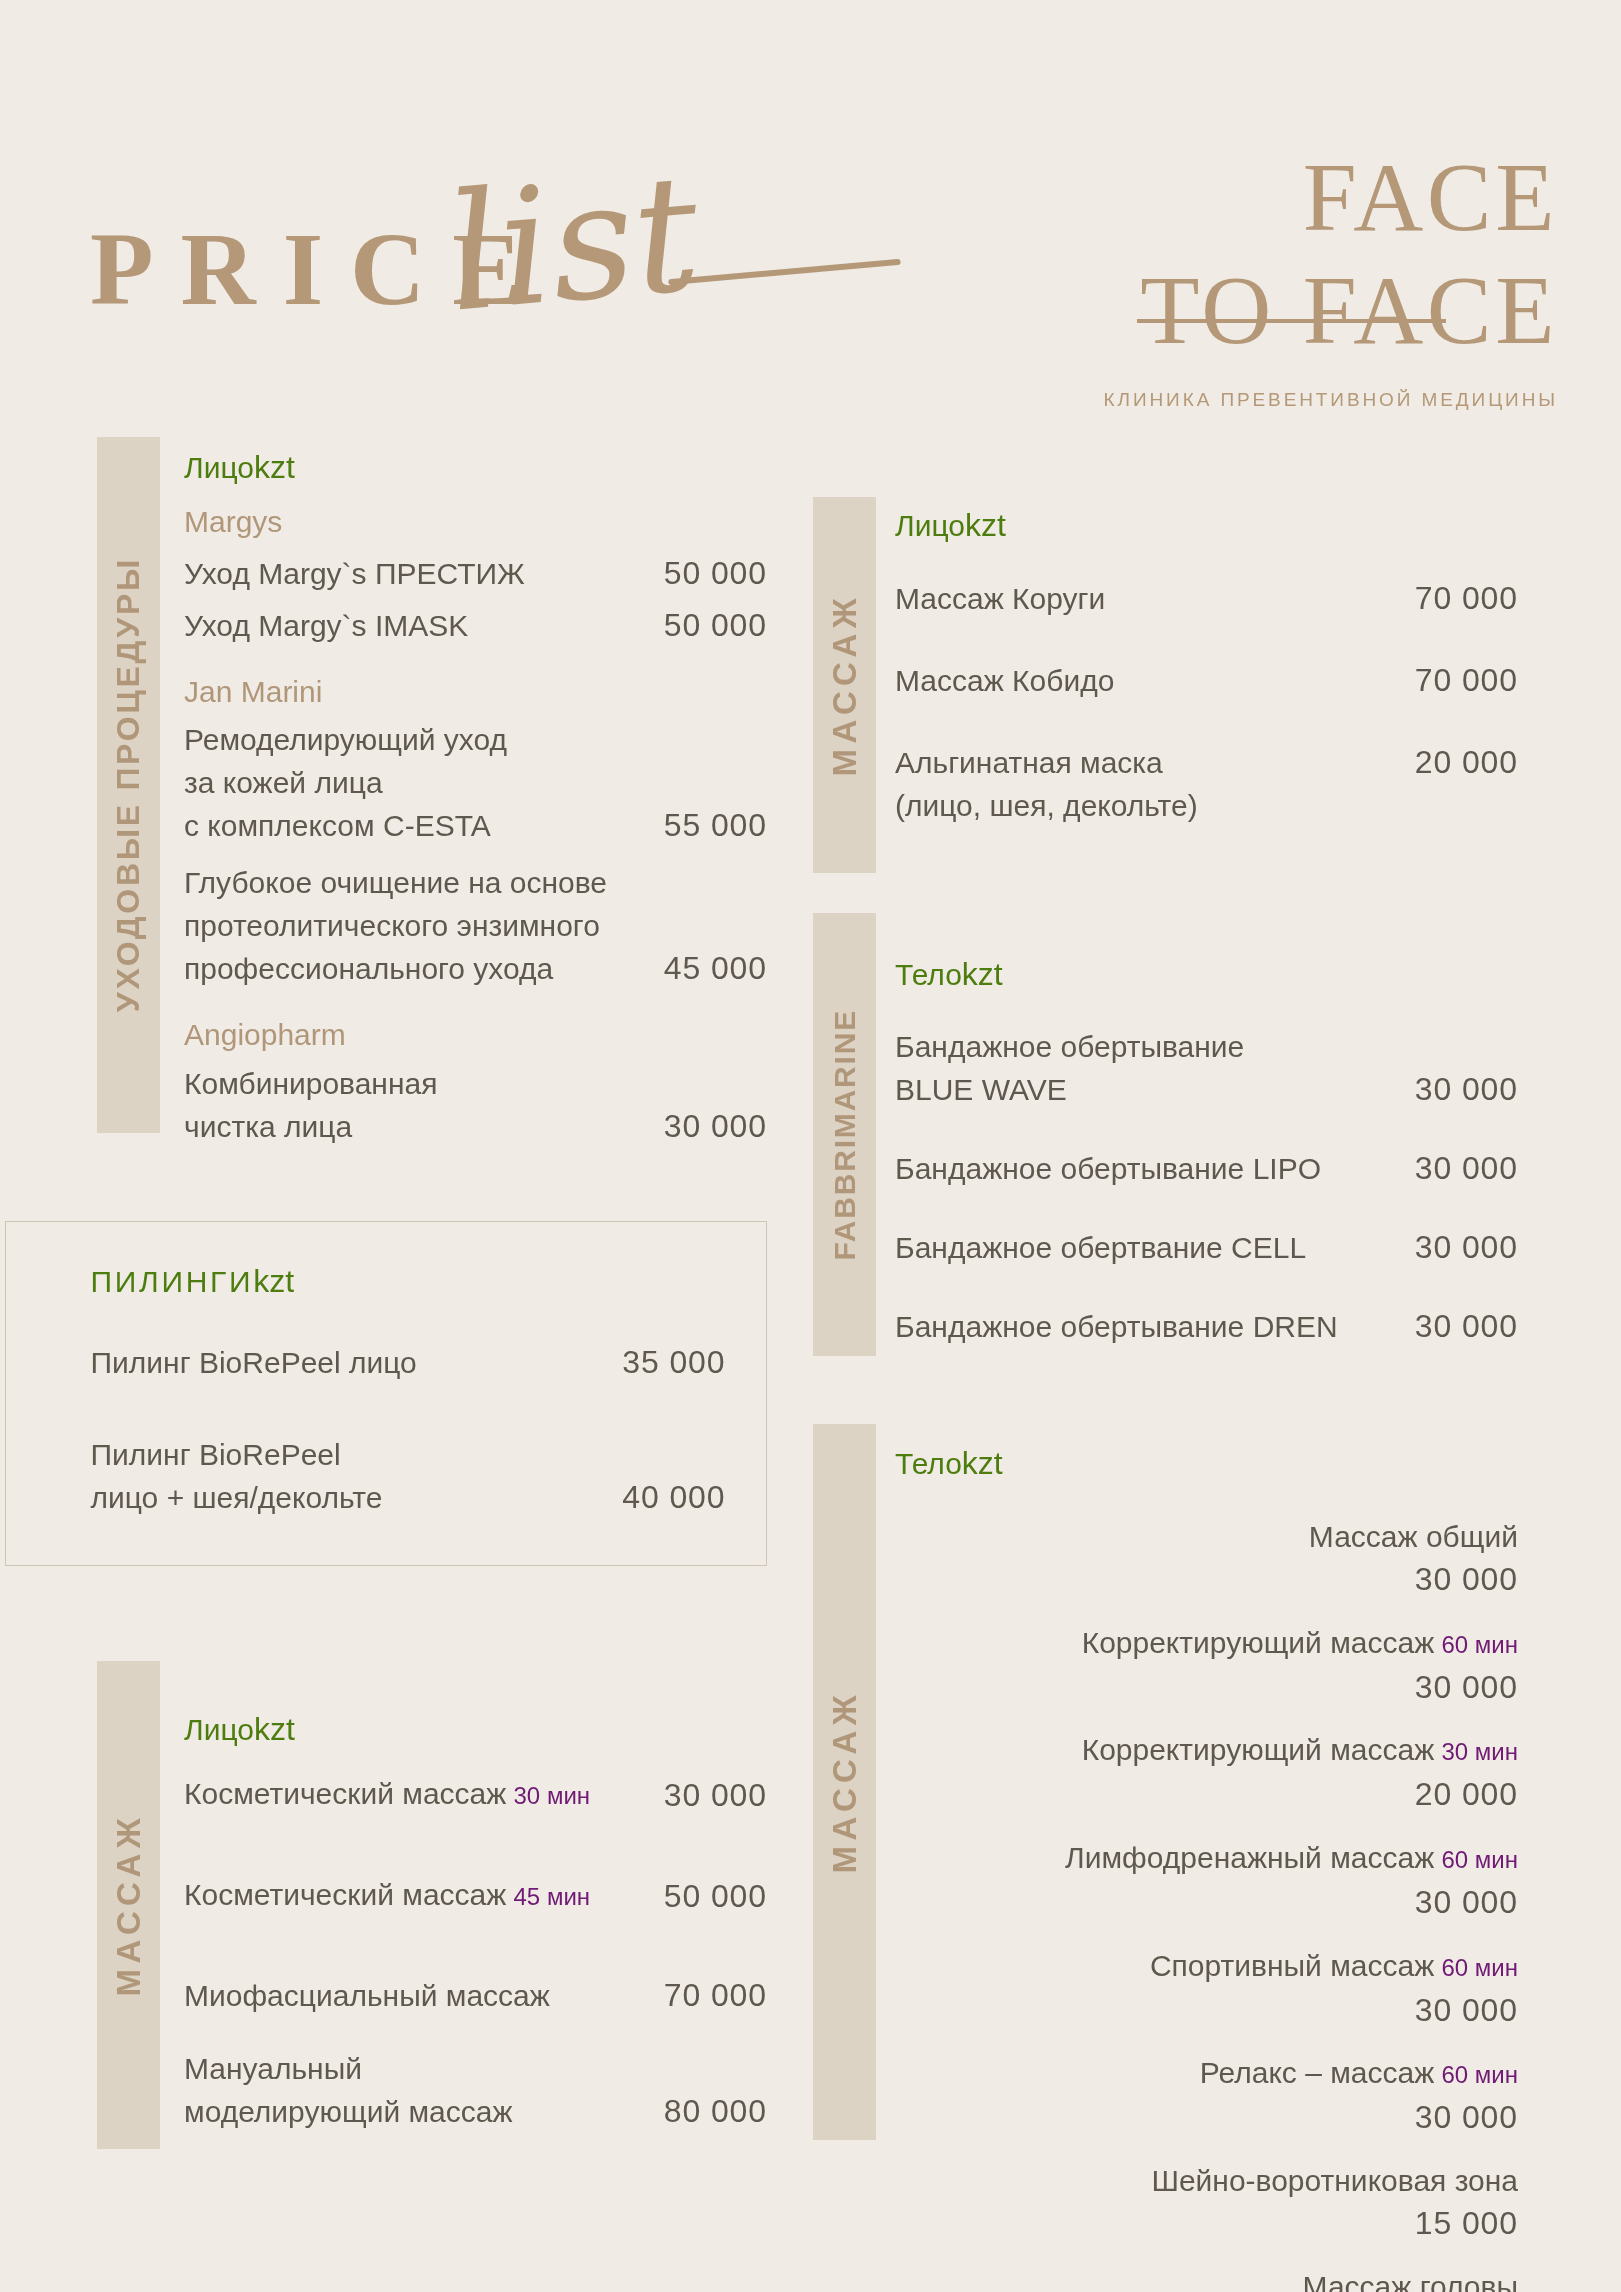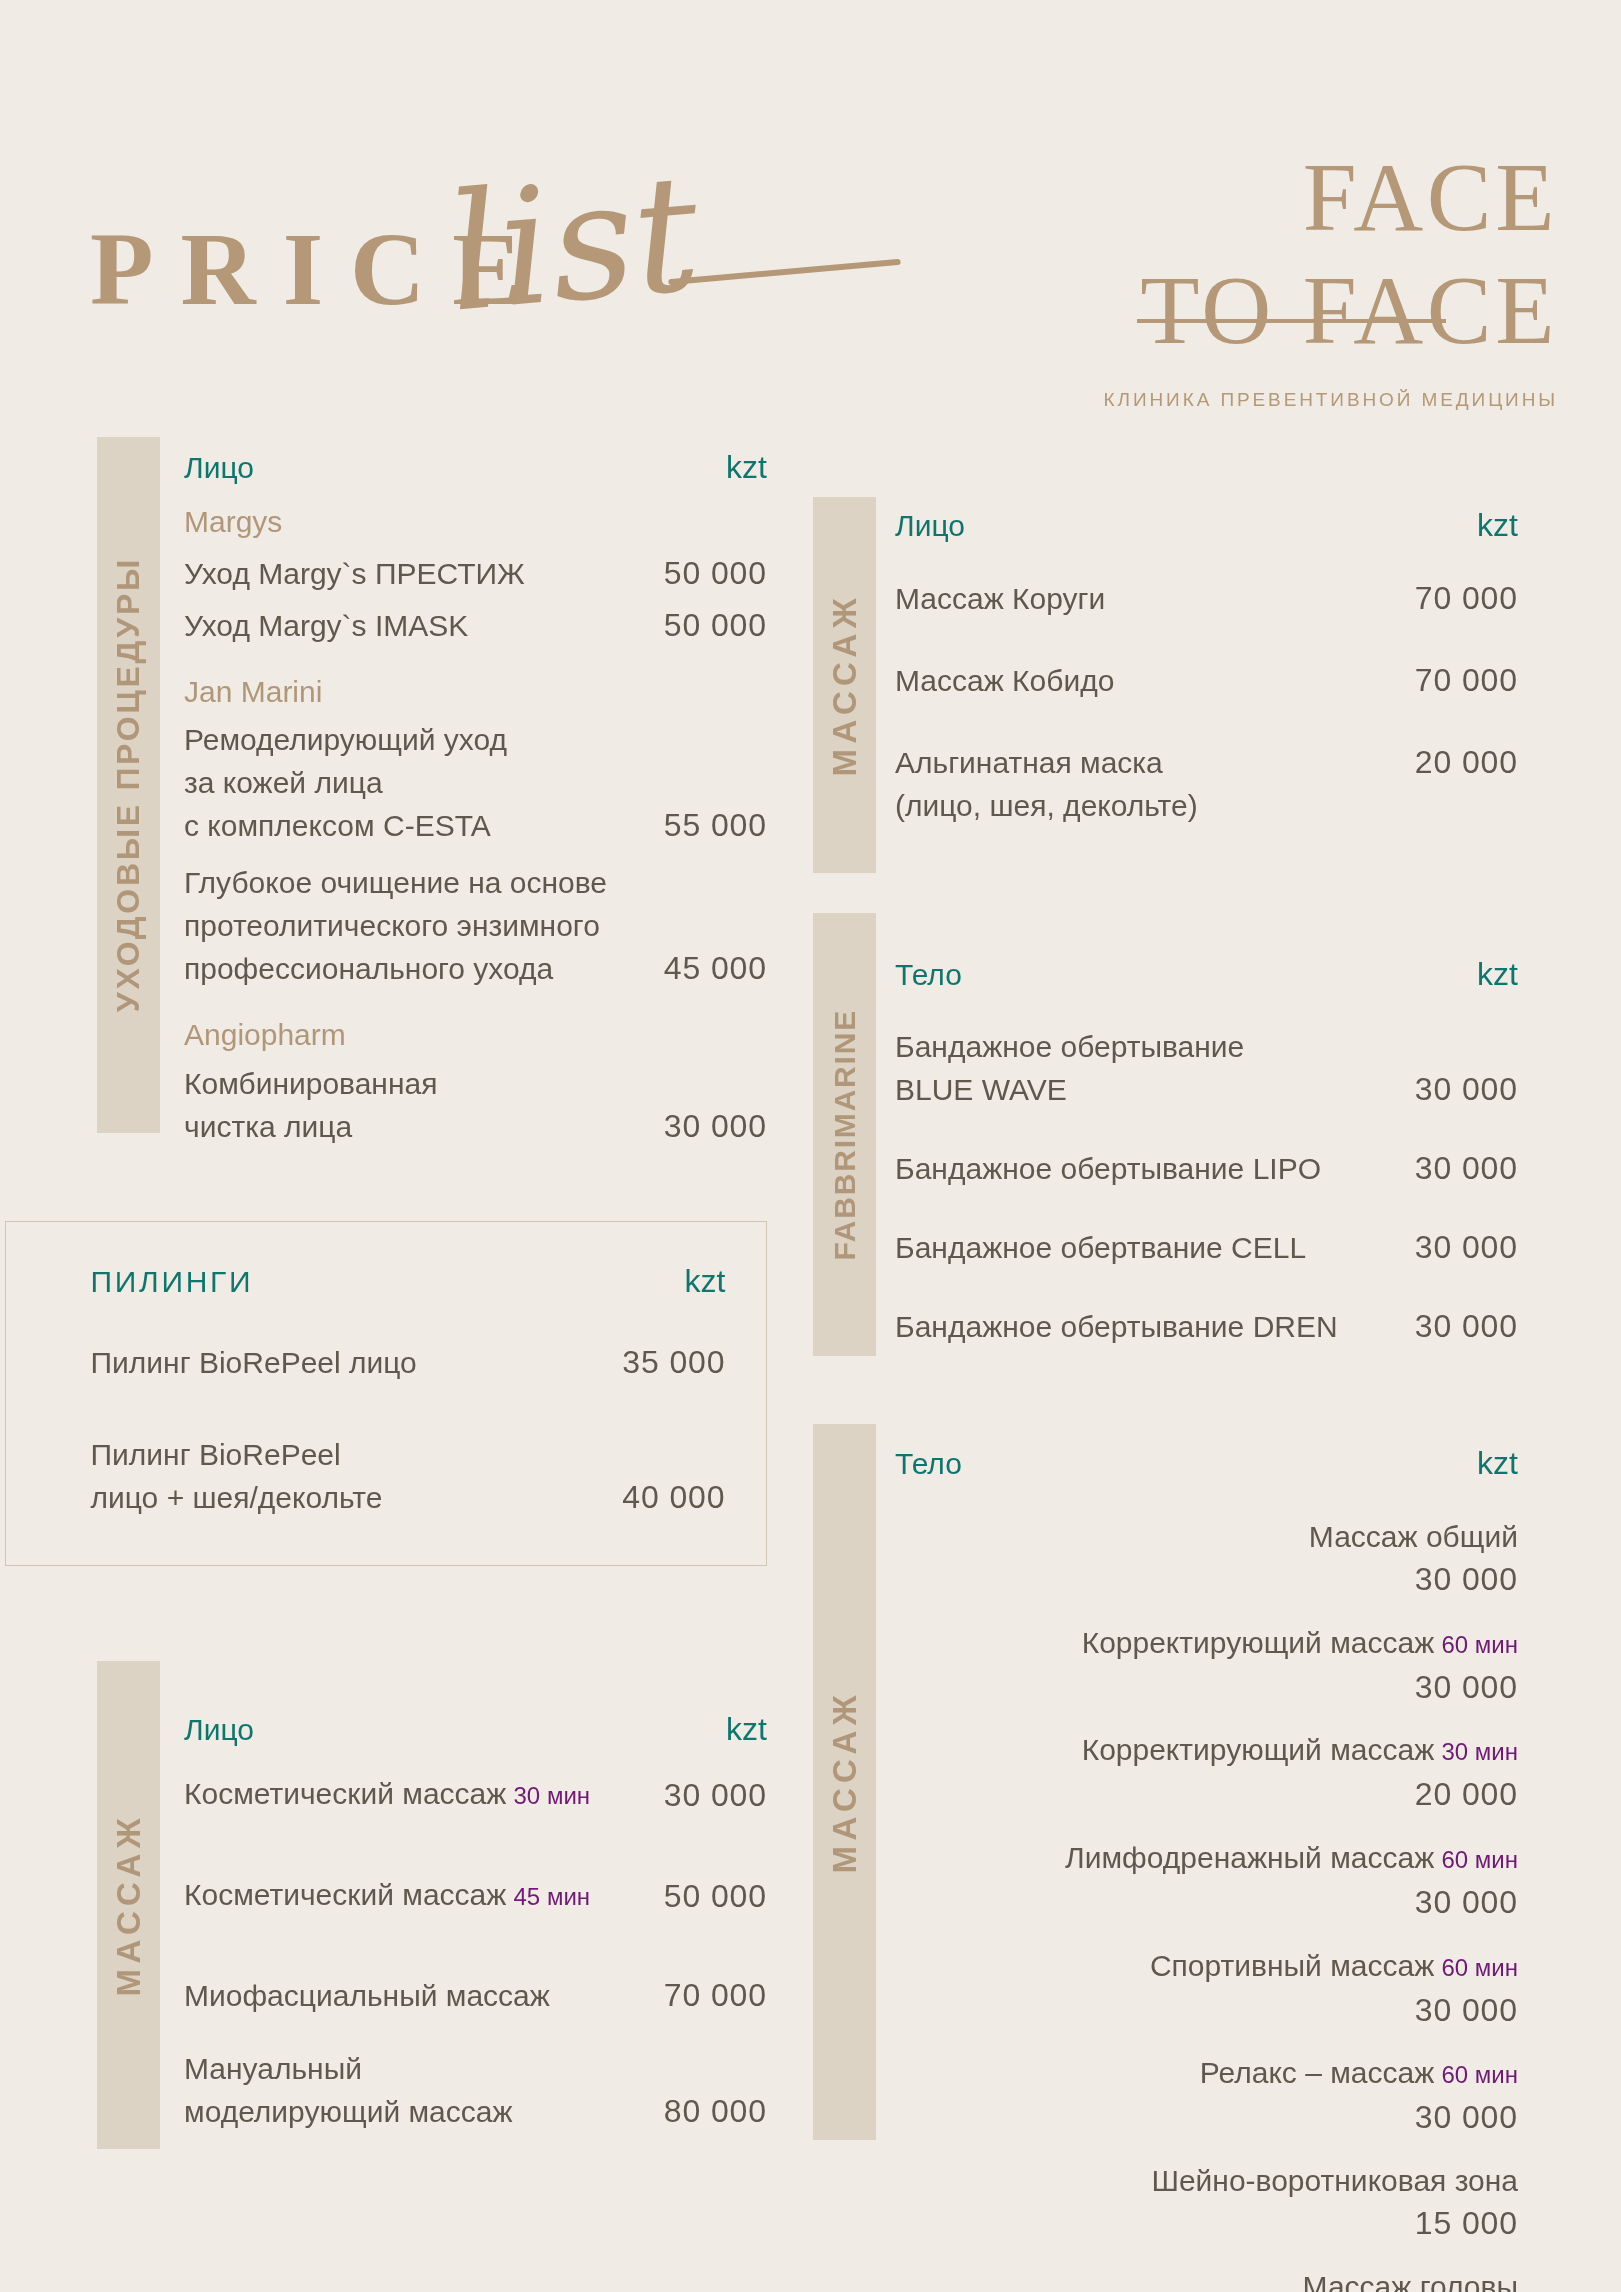--- a/index.html
+++ b/index.html
@@ -33,22 +33,22 @@
   
   .section{position:absolute;}
   .side-bar{position:absolute;left:0;top:0;width:63px;height:100%;background:#dcd3c5;
     display:flex;align-items:center;justify-content:center;}
   .side-bar span{
     writing-mode:vertical-rl;transform:rotate(180deg);
     font-weight:700;font-size:33px;letter-spacing:5.4px;color:#b1977a;white-space:nowrap;
   }
   .content{position:absolute;}
 
-  .sec-header{display:flex;justify-content:space-between;align-items:baseline;
-    font-size:30px;color:#0f766e;line-height:43px;}
+  .sec-header{display:flex;align-items:baseline;
+    font-size:30px;color:#4d7c0f;line-height:43px;}
   .sec-header .kzt{font-size:32px;}
 
   .brand{font-size:30px;color:#b1977a;line-height:43px;margin-top:23px;}
   .rows > .brand:first-child{margin-top:10.7px;}
 
   .row{display:flex;justify-content:space-between;align-items:flex-end;
     font-size:30px;line-height:43px;margin-top:9px;}
   .row.top{align-items:flex-start;}
   .row .nm{color:#5f584e;}
   .row .price{color:#5f584e;font-size:32px;white-space:nowrap;margin-left:21.5px;letter-spacing:0.9px;}

